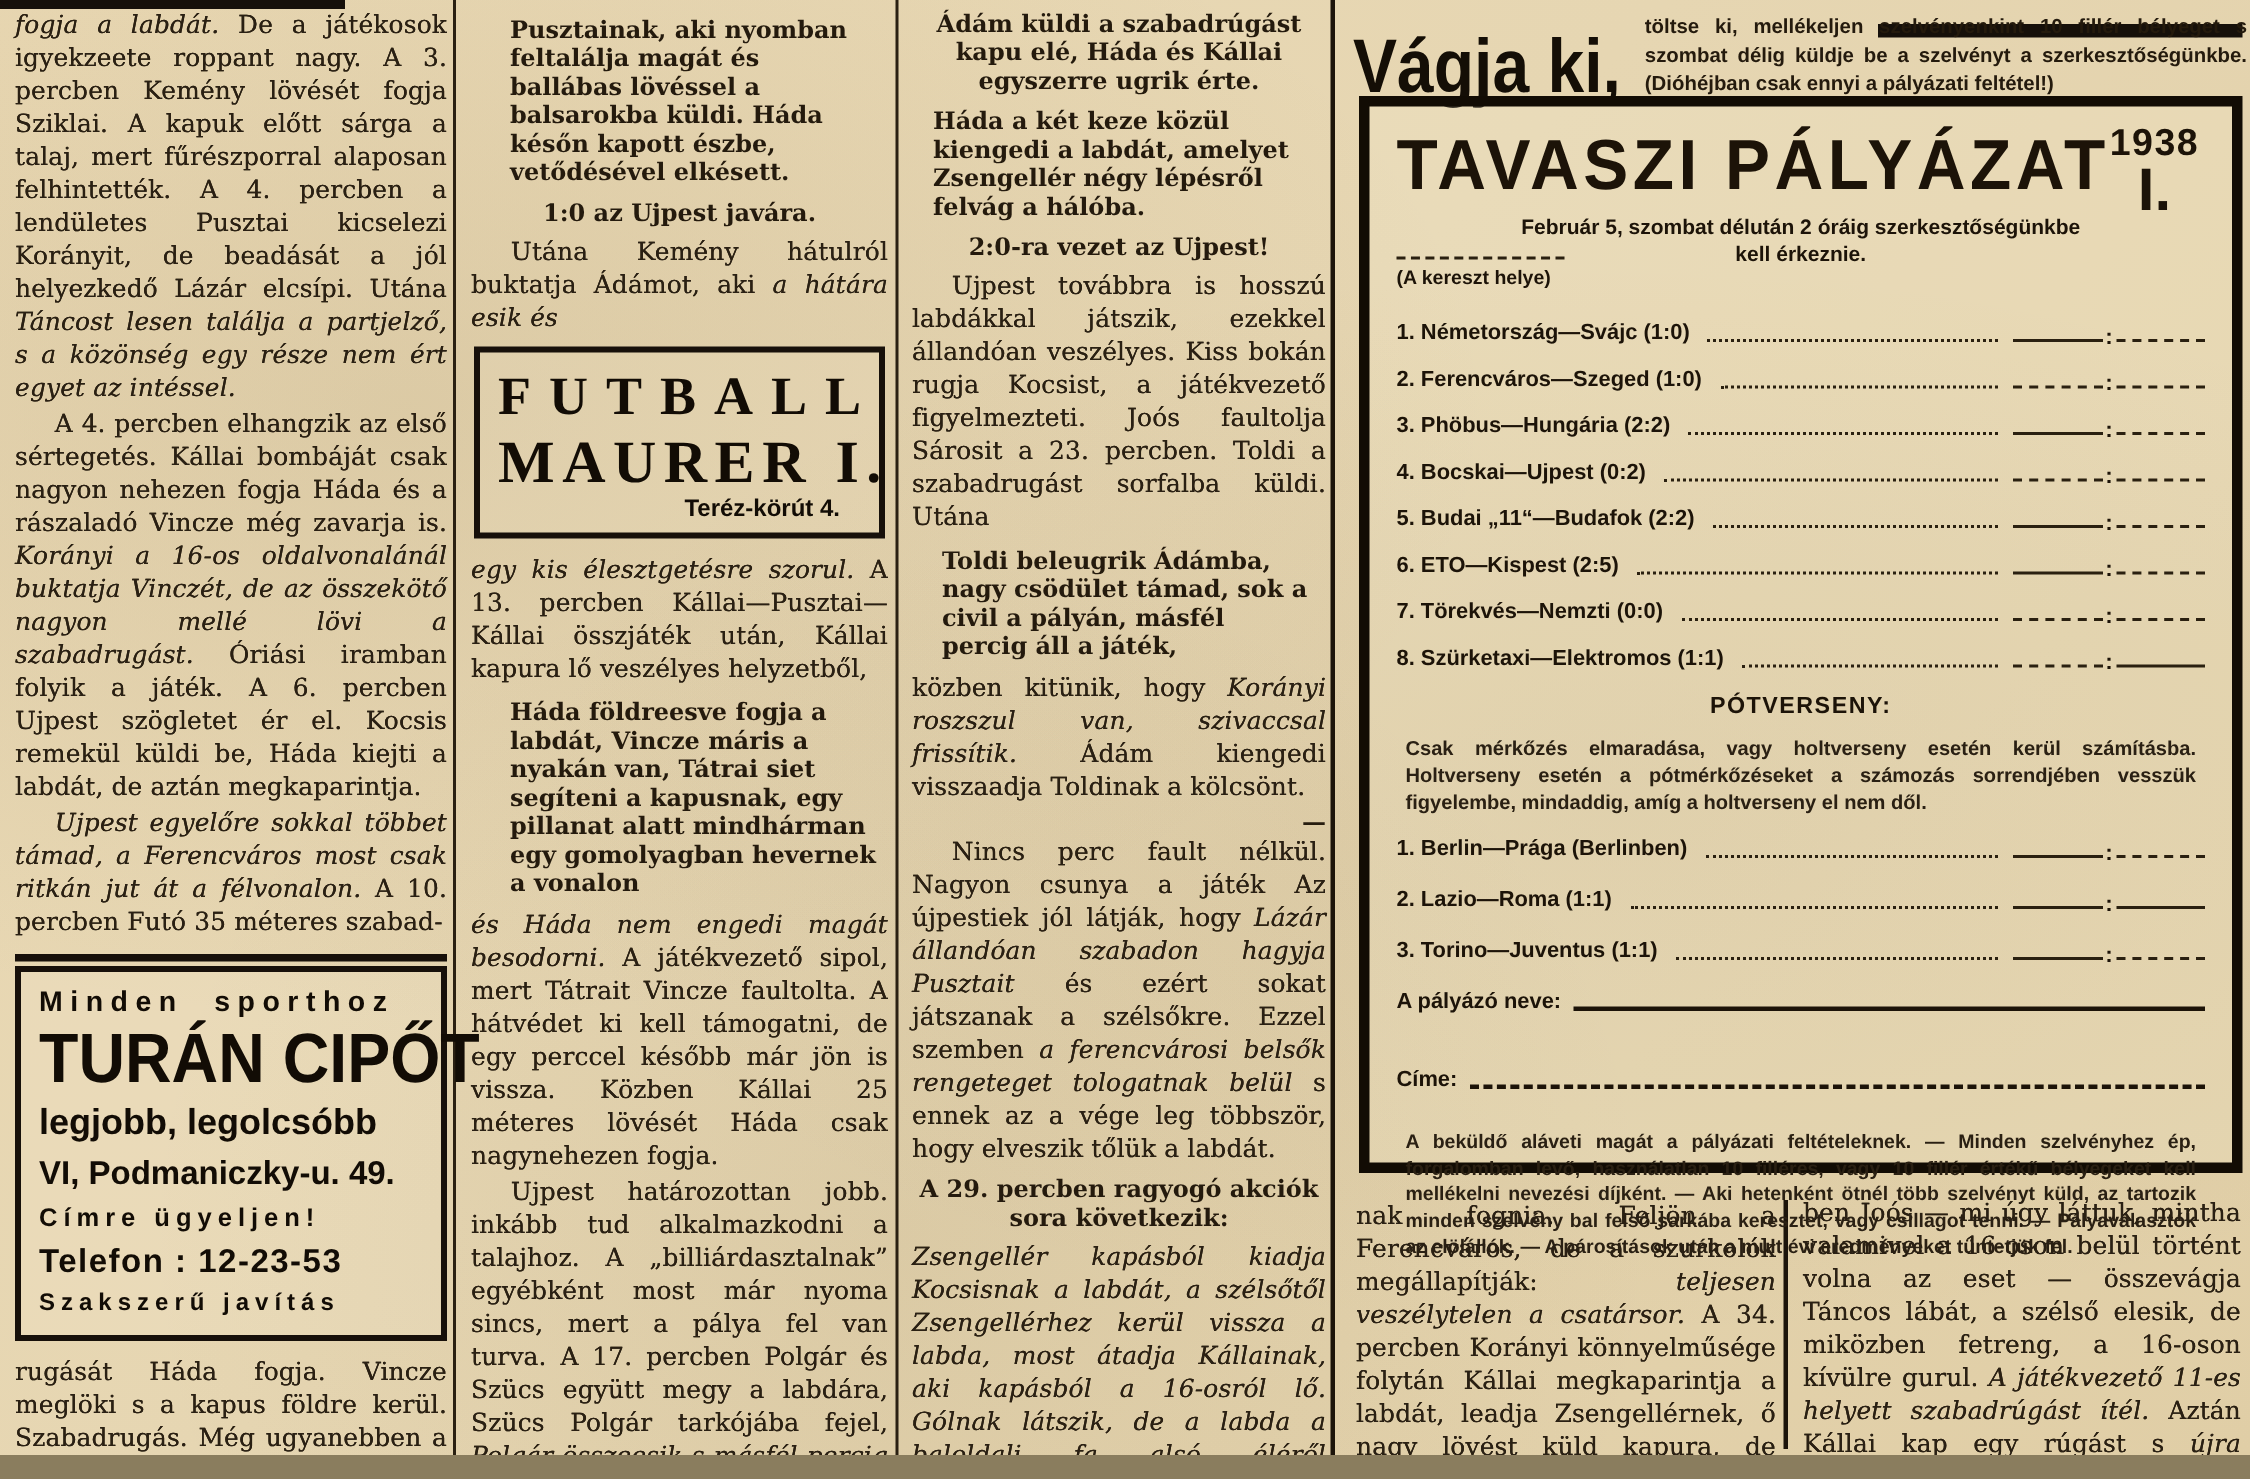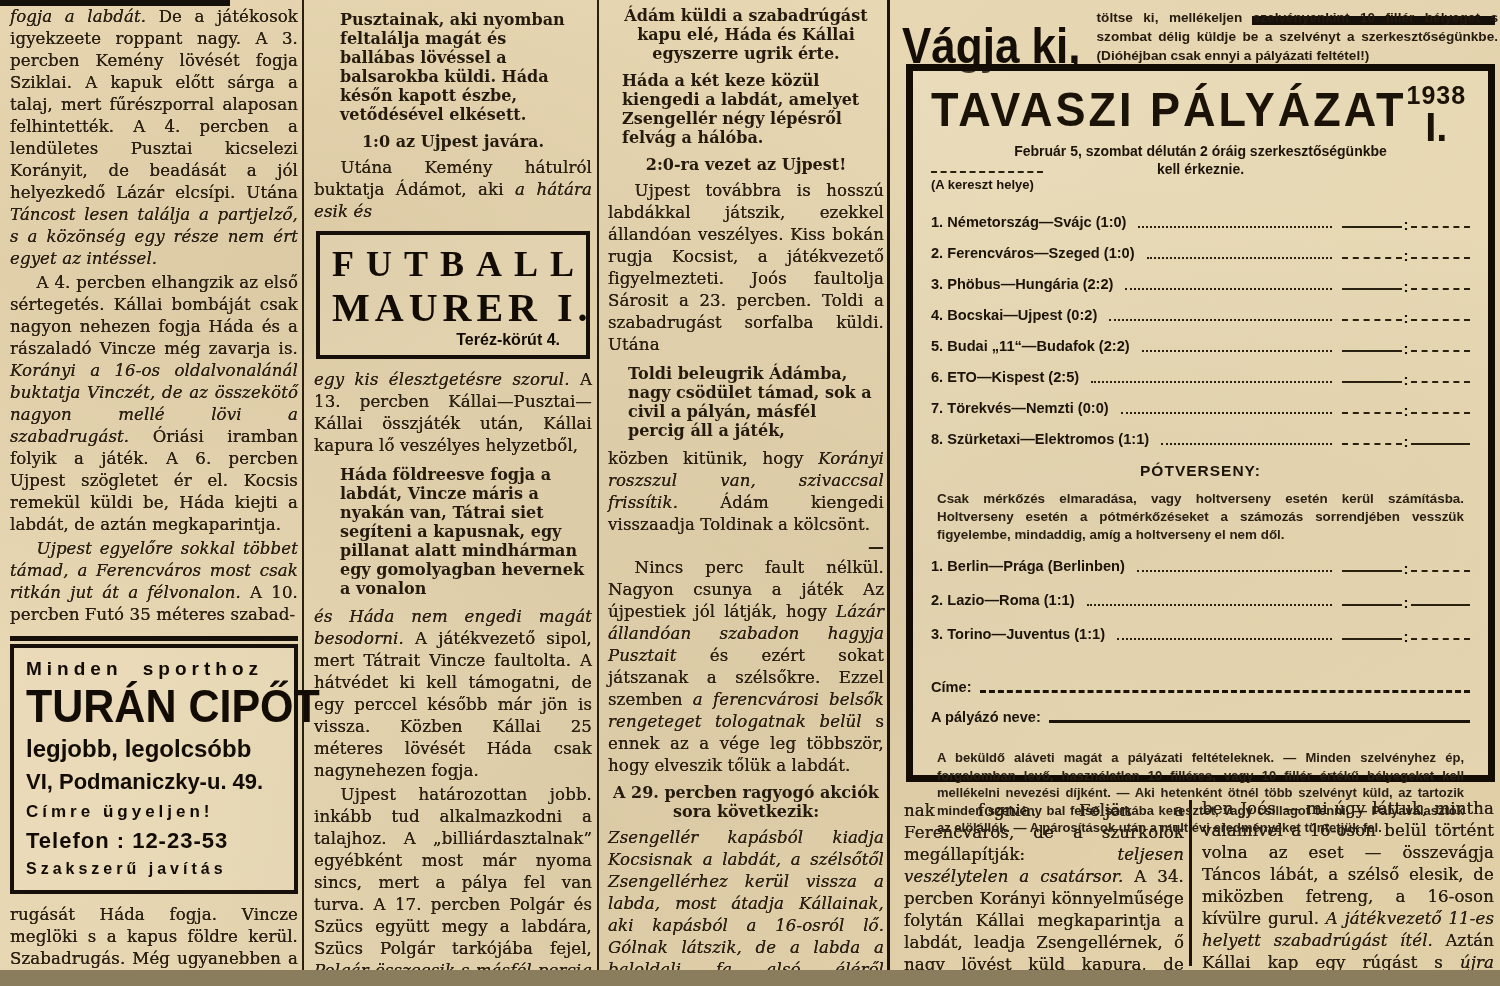--- a/index.html
+++ b/index.html
@@ -269,28 +269,28 @@
           <span class="mlabel">3. Torino—Juventus  (1:1)</span>
           <span class="mdots"></span>
           <span class="mblank">
             <span class="seg"></span>
             <span class="colon">:</span>
             <span class="seg dash"></span>
           </span>
         </div>
     </div>
 
+    <div class="fline nline">
+      <span class="lbl">A pályázó neve:</span>
+      <span class="ln"></span>
+    </div>
     <div class="fline aline">
       <span class="lbl">Címe:</span>
       <span class="ln"></span>
     </div>
-    <div class="fline nline">
-      <span class="lbl">A pályázó neve:</span>
-      <span class="ln"></span>
-    </div>
 
     <div class="c-fine">A beküldő aláveti magát a pályázati feltételeknek. — Minden szelvényhez ép, forgalomban levő, használatlan 10 filléres, vagy 10 fillér értékű bélyegeket kell mellékelni nevezési díjként. — Aki hetenként ötnél több szelvényt küld, az tartozik minden szelvény bal felső sarkába keresztet, vagy csillagot tenni. — Pályaválasztók az elölállók. — A párosítások után a mult évi eredményeket tüntetjük fel.</div>
   </div>
 
   <div class="col" style="left:904px;top:800px;width:280px;">
     <p class="art noind"><span>nak fognia. Feljön a Ferencváros, de a szurkolók megállapítják: </span><span class="it">teljesen veszélytelen a csatársor. </span><span>A 34. percben Korányi könnyelműsége folytán Kállai megkaparintja a labdát, leadja Zsengellérnek, ő nagy lövést küld kapura, de Háda remekül üti ki a labdát.</span></p>
 
   </div>
   <div class="col" style="left:1202px;top:798px;width:292px;">
     <p class="art noind"><span>ben Joós — mi úgy láttuk, mintha valamivel a 16-oson belül történt volna az eset — összevágja Táncos lábát, a szélső elesik, de miközben fetreng, a 16-oson kívülre gurul. </span><span class="it">A játékvezető 11-es helyett szabadrúgást ítél. </span><span>Aztán Kállai kap egy rúgást s </span><span class="it">újra megáll a játék. </span><span>A 40.</span></p>

